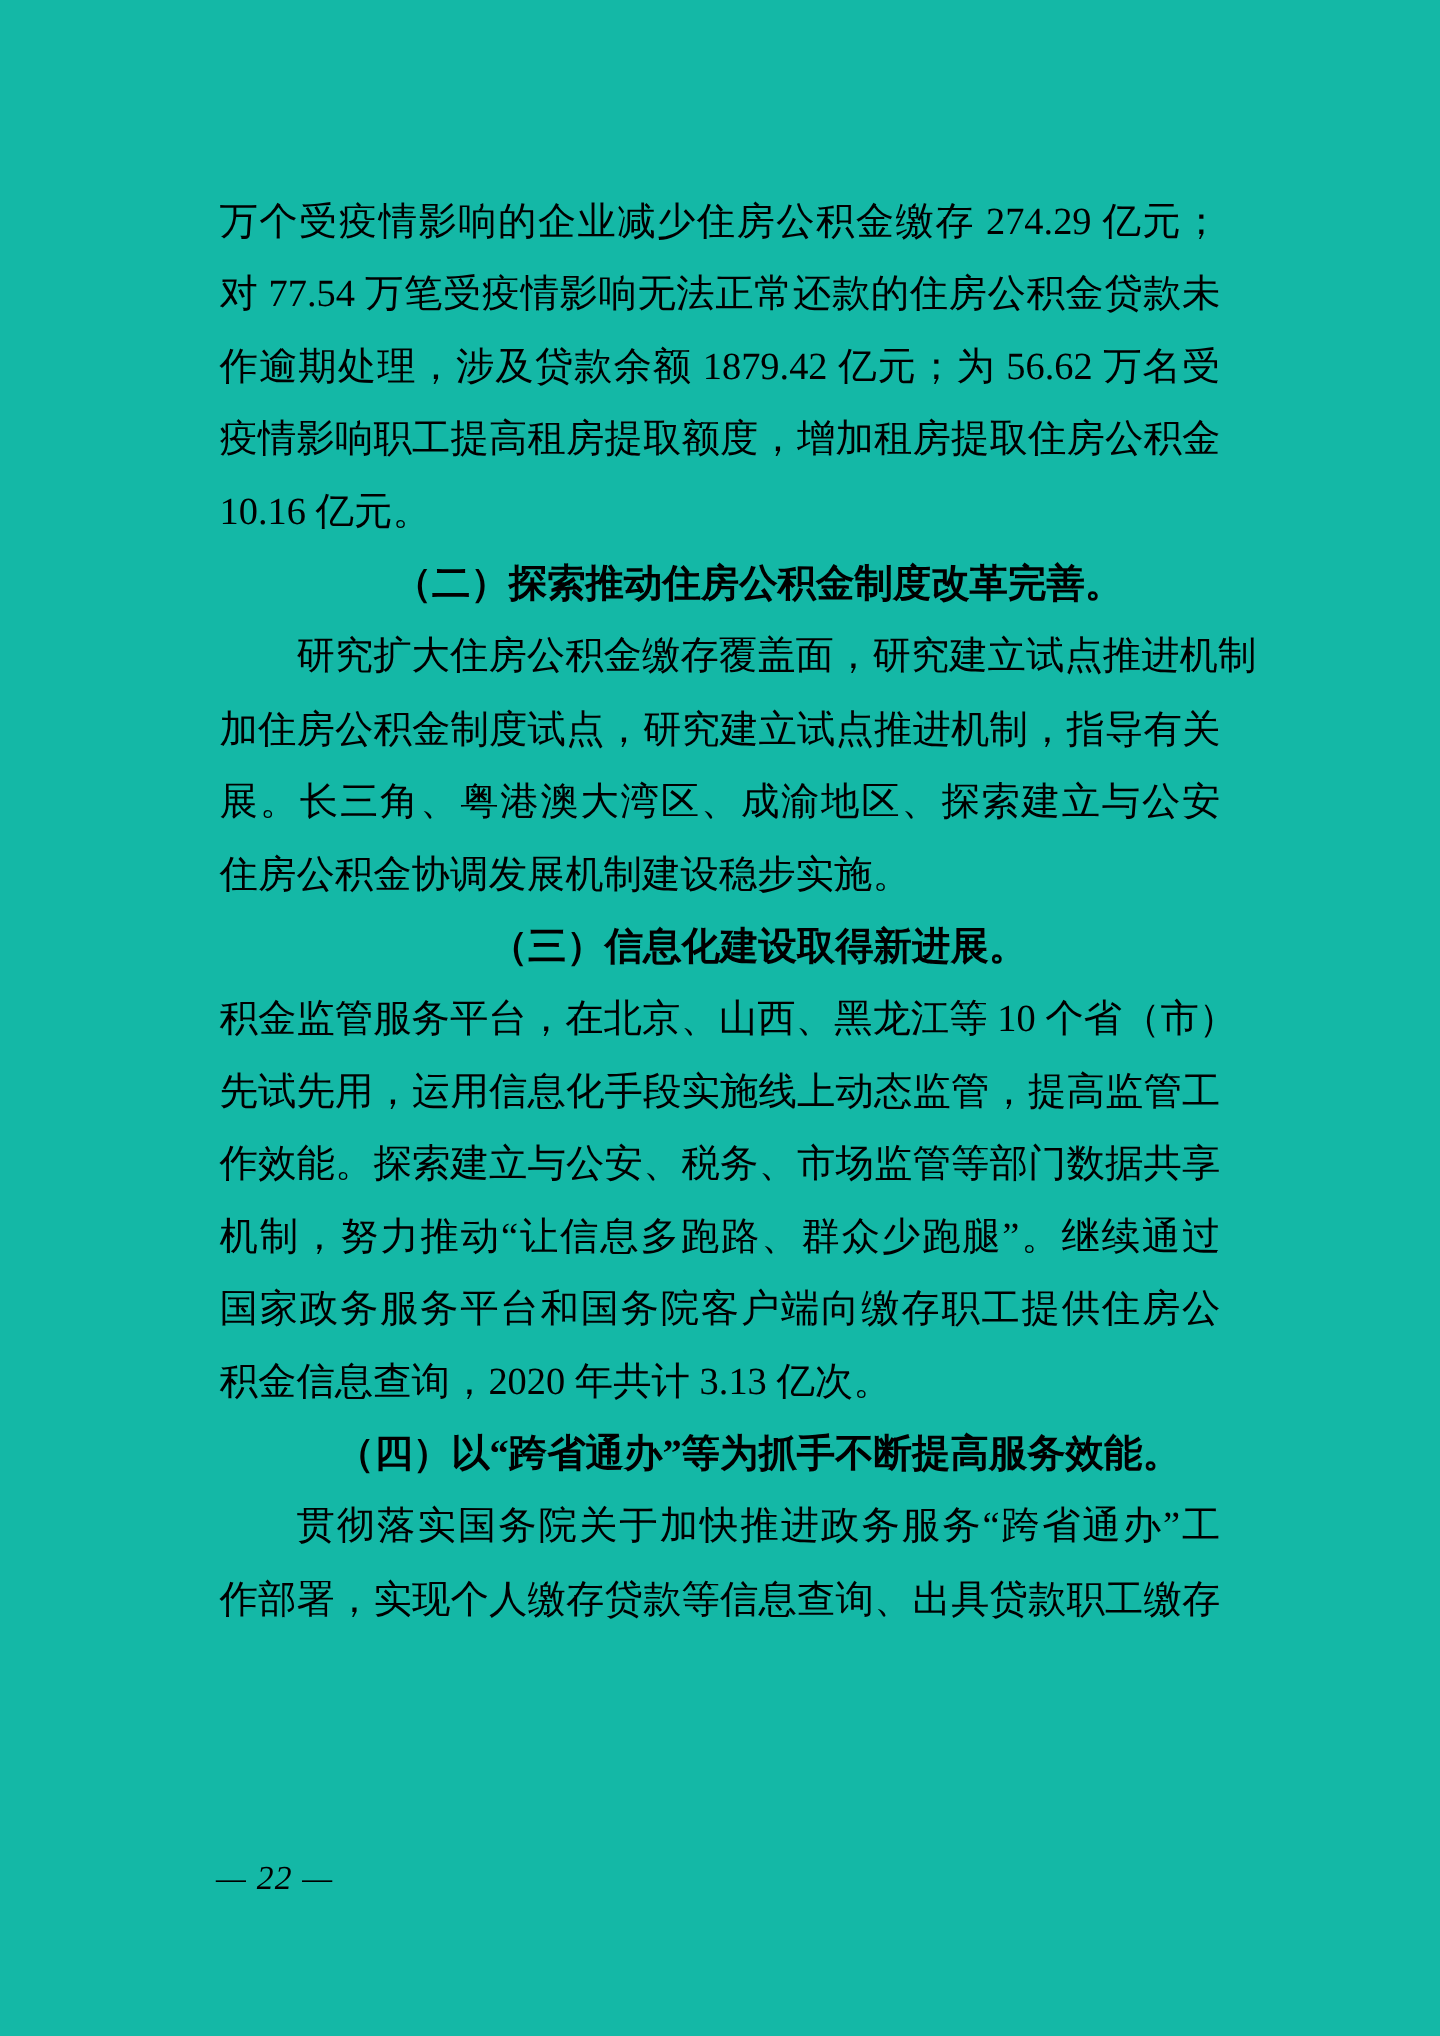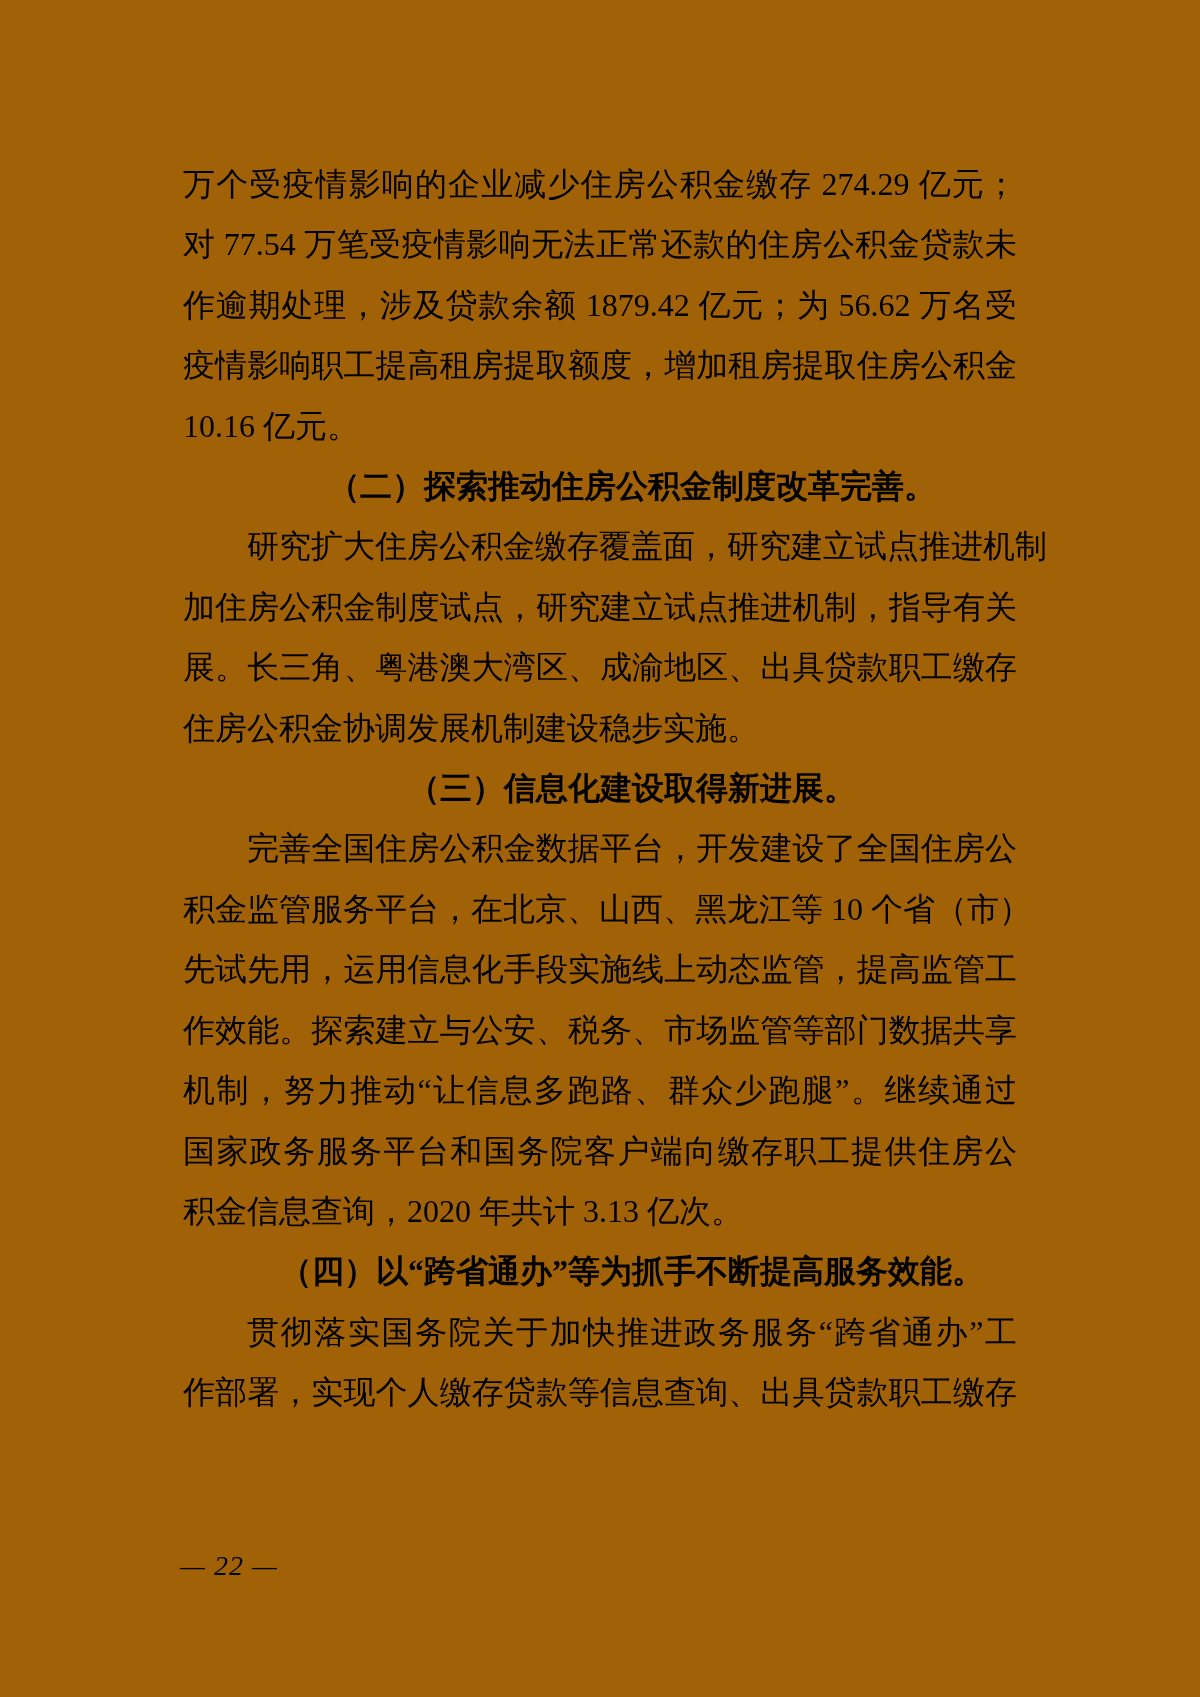--- a/index.html
+++ b/index.html
@@ -2,21 +2,21 @@
 <html><head>
 <meta charset="utf-8">
 <style>
   * { margin: 0; padding: 0; box-sizing: border-box; }
   html, body { background: #ffffff; }
   .page {
     position: relative;
     width: 1200px;
     height: 1697px;
     margin: 0 auto;
-    background: #a16207;
+    background: #14b8a6;
     color: #000000;
     font-family: "Liberation Serif", "DejaVu Serif", serif;
     overflow: hidden;
   }
   .text-block {
     position: absolute;
     left: 183px;
     top: 154px;
     width: 834px;
     font-size: 32px;
@@ -54,24 +54,23 @@
 <div class="page">
   <div class="text-block">
       <div class="line justify">万个受疫情影响的企业减少住房公积金缴存 274.29 亿元；</div>
       <div class="line justify">对 77.54 万笔受疫情影响无法正常还款的住房公积金贷款未</div>
       <div class="line justify">作逾期处理，涉及贷款余额 1879.42 亿元；为 56.62 万名受</div>
       <div class="line justify">疫情影响职工提高租房提取额度，增加租房提取住房公积金</div>
       <div class="line">10.16 亿元。</div>
       <div class="line bold indent">（二）探索推动住房公积金制度改革完善。</div>
       <div class="line justify indent">研究扩大住房公积金缴存覆盖面，研究建立试点推进机制</div>
       <div class="line justify">加住房公积金制度试点，研究建立试点推进机制，指导有关</div>
-      <div class="line justify">展。长三角、粤港澳大湾区、成渝地区、出具贷款职工缴存</div>
+      <div class="line justify">展。长三角、粤港澳大湾区、成渝地区、探索建立与公安</div>
       <div class="line">住房公积金协调发展机制建设稳步实施。</div>
       <div class="line bold indent">（三）信息化建设取得新进展。</div>
-      <div class="line justify indent">完善全国住房公积金数据平台，开发建设了全国住房公</div>
       <div class="line justify">积金监管服务平台，在北京、山西、黑龙江等 10 个省（市）</div>
       <div class="line justify">先试先用，运用信息化手段实施线上动态监管，提高监管工</div>
       <div class="line justify">作效能。探索建立与公安、税务、市场监管等部门数据共享</div>
       <div class="line justify">机制，努力推动“让信息多跑路、群众少跑腿”。继续通过</div>
       <div class="line justify">国家政务服务平台和国务院客户端向缴存职工提供住房公</div>
       <div class="line">积金信息查询，2020 年共计 3.13 亿次。</div>
       <div class="line bold indent">（四）以“跨省通办”等为抓手不断提高服务效能。</div>
       <div class="line justify indent">贯彻落实国务院关于加快推进政务服务“跨省通办”工</div>
       <div class="line justify">作部署，实现个人缴存贷款等信息查询、出具贷款职工缴存</div>
     </div>

